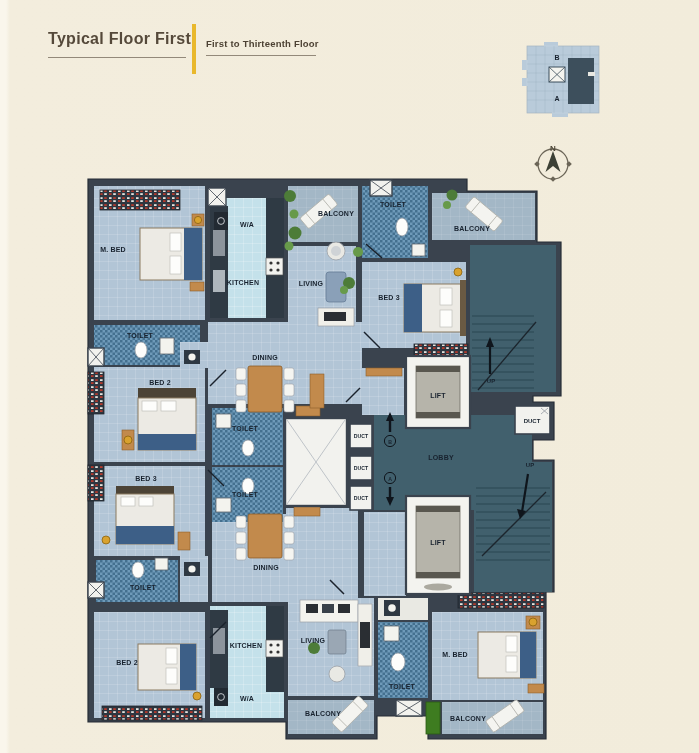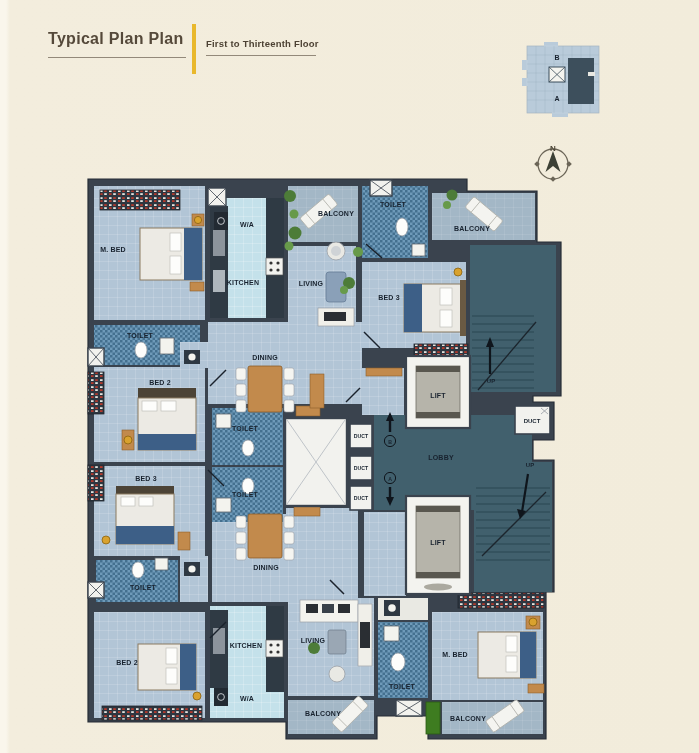--- a/index.html
+++ b/index.html
@@ -23,21 +23,21 @@
   text{font-family:"Liberation Sans",sans-serif;font-weight:700;fill:#18222e;}
   .lbl{font-size:7px;letter-spacing:.2px;}
   .lbl-sm{font-size:5.2px;}
   .lbl-up{font-size:6px;}
   .lbl-key{font-size:7px;}
   .lbl-n{font-size:8px;fill:#4a4334;}
 </style>
 </head>
 <body>
 
-<div class="hdr-title">Typical Plan Plan</div>
+<div class="hdr-title">Typical Floor First</div>
 <div class="hdr-title-rule"></div>
 <div class="hdr-bar"></div>
 <div class="hdr-sub">First to Thirteenth Floor</div>
 <div class="hdr-sub-rule"></div>
 
 <svg width="699" height="753" viewBox="0 0 699 753">
   <defs>
     <pattern id="gLight" width="9" height="9" patternUnits="userSpaceOnUse">
       <rect width="9" height="9" fill="#b2c5d6"></rect>
       <path d="M9 0H0V9" fill="none" stroke="rgba(255,255,255,.42)" stroke-width="0.7"></path>

